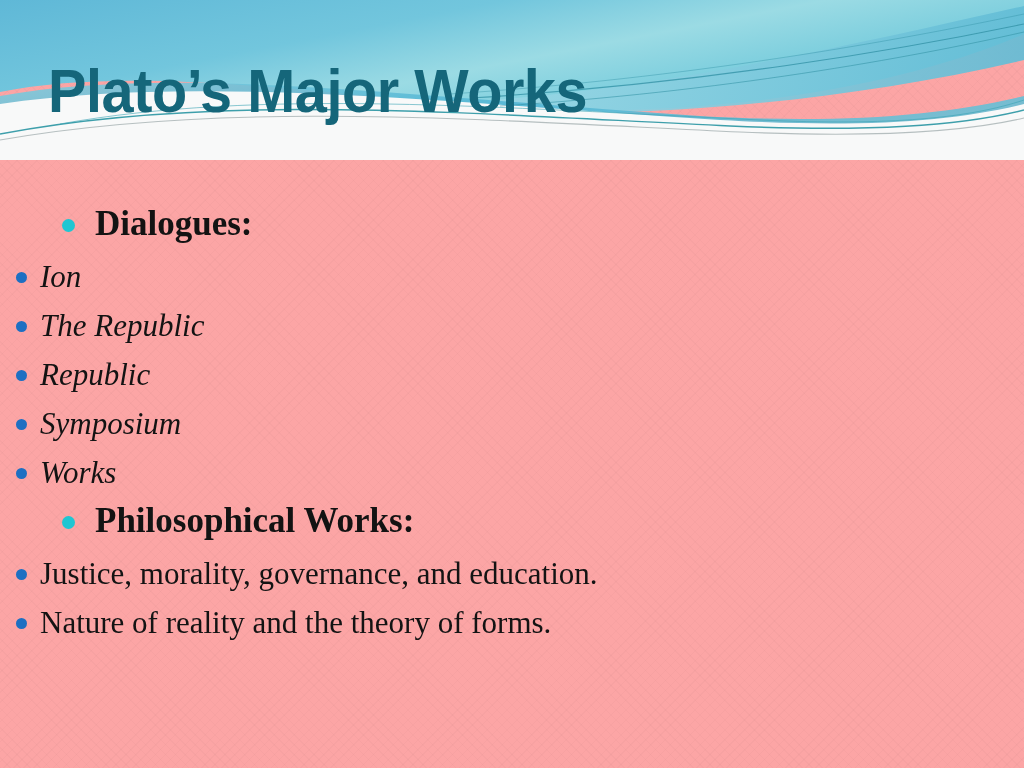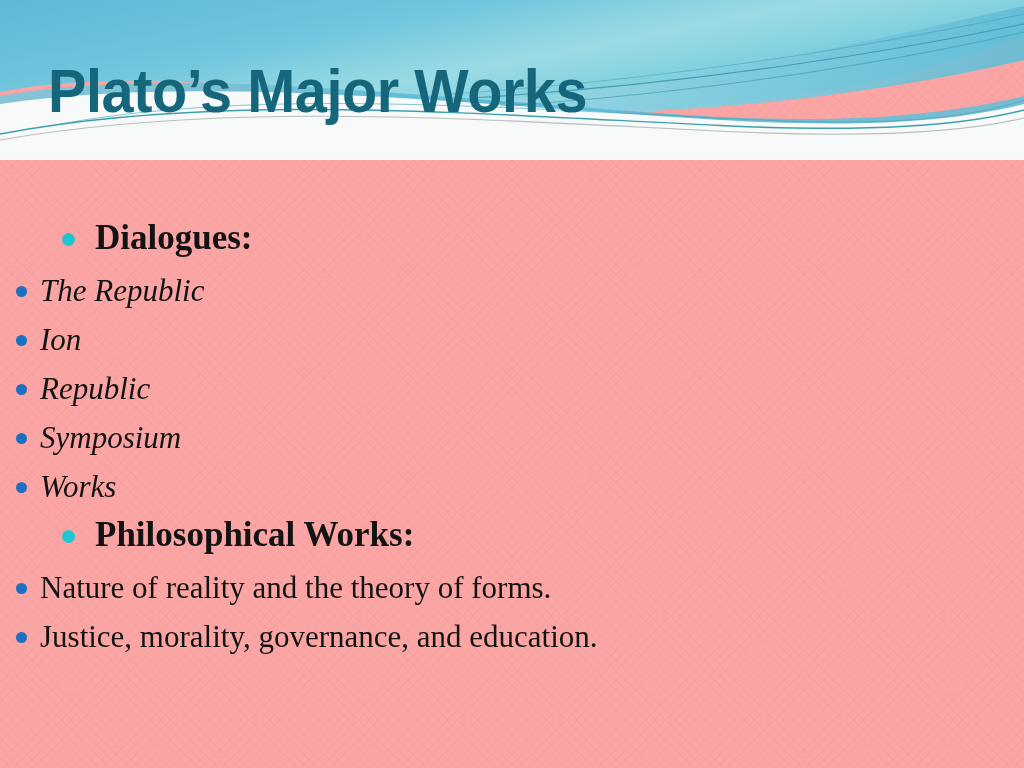--- a/index.html
+++ b/index.html
@@ -51,21 +51,21 @@
     letter-spacing: -0.5px;
     transform: scaleX(0.93);
     transform-origin: left center;
     white-space: nowrap;
   }
 
   
   #body-content {
     position: absolute;
     left: 0;
-    top: 214px;
+    top: 200px;
     width: 1024px;
     z-index: 4;
   }
 
   ul.level1 {
     list-style: none;
     margin: 0;
     padding: 0;
   }
   ul.level2 {
@@ -165,25 +165,25 @@
   <div id="body-content">
     <ul class="level1">
 
       <li class="l1-item">
         <span class="l1-bullet"></span>
         <span class="l1-text">Dialogues:</span>
       </li>
       <ul class="level2">
         <li class="l2-item italic">
           <span class="l2-bullet"></span>
+          <span class="l2-text">Ion</span>
+        </li>
+        <li class="l2-item italic">
+          <span class="l2-bullet"></span>
           <span class="l2-text">The Republic</span>
-        </li>
-        <li class="l2-item italic">
-          <span class="l2-bullet"></span>
-          <span class="l2-text">Ion</span>
         </li>
         <li class="l2-item italic">
           <span class="l2-bullet"></span>
           <span class="l2-text">Republic</span>
         </li>
         <li class="l2-item italic">
           <span class="l2-bullet"></span>
           <span class="l2-text">Symposium</span>
         </li>
         <li class="l2-item italic">
@@ -192,24 +192,24 @@
         </li>
       </ul>
 
       <li class="l1-item">
         <span class="l1-bullet"></span>
         <span class="l1-text">Philosophical Works:</span>
       </li>
       <ul class="level2">
         <li class="l2-item">
           <span class="l2-bullet"></span>
+          <span class="l2-text">Justice, morality, governance, and education.</span>
+        </li>
+        <li class="l2-item">
+          <span class="l2-bullet"></span>
           <span class="l2-text">Nature of reality and the theory of forms.</span>
-        </li>
-        <li class="l2-item">
-          <span class="l2-bullet"></span>
-          <span class="l2-text">Justice, morality, governance, and education.</span>
         </li>
       </ul>
 
     </ul>
   </div>
 
 </div>
 
 </body></html>

